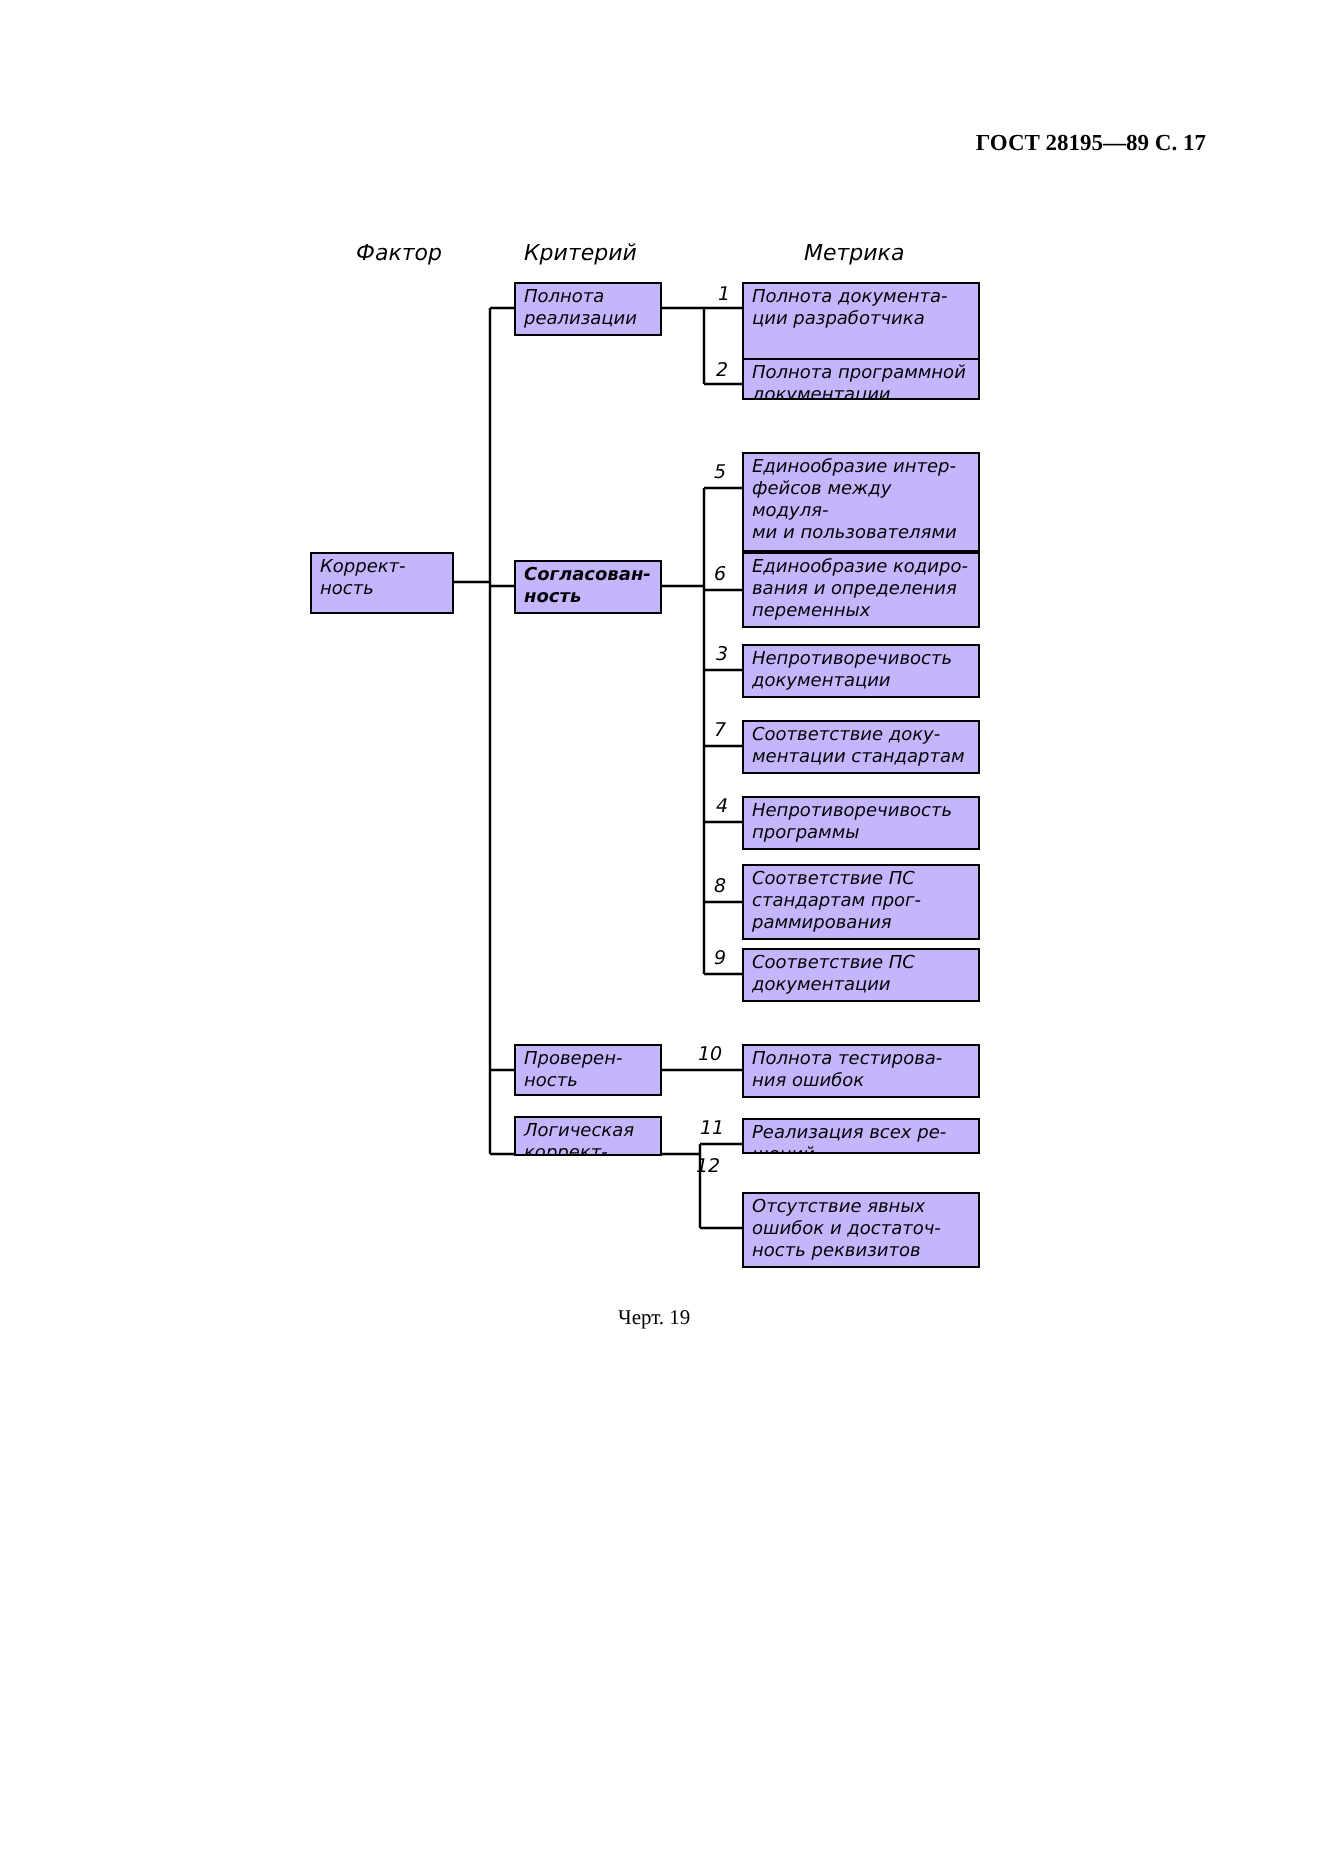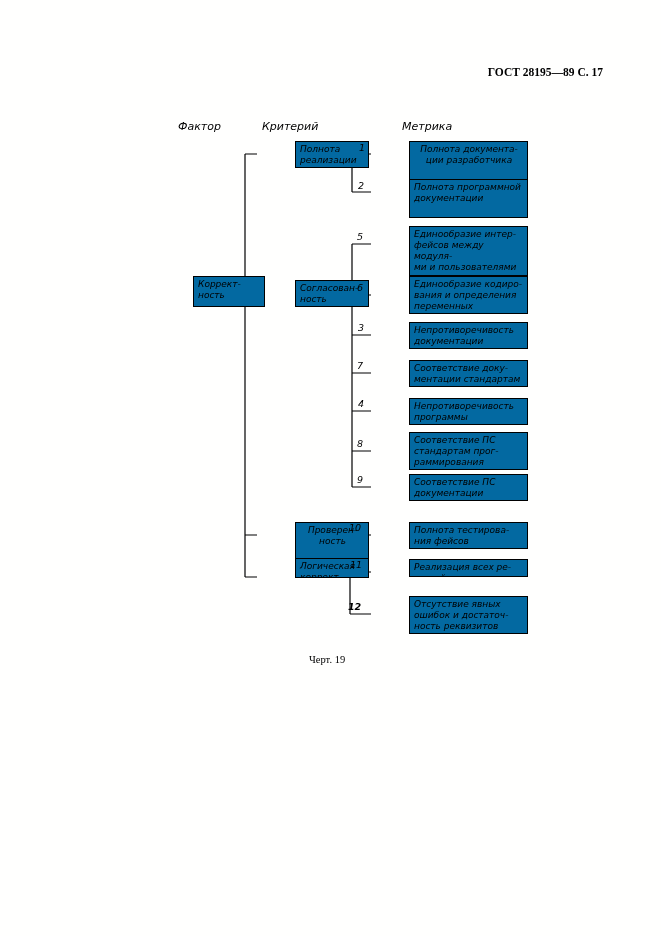--- a/index.html
+++ b/index.html
@@ -27,27 +27,26 @@
   .col-label {
     position:absolute;
     font:italic 11px "DejaVu Sans", sans-serif;
     white-space:nowrap;
   }
   .lines-svg { position:absolute; left:0; top:0; pointer-events:none; }
   .box {
     position:absolute;
     box-sizing:border-box;
     border:1.5px solid #000;
-    background:#0369a1;
+    background:#c4b5fd;
     font:italic 9px "DejaVu Sans", sans-serif;
     line-height:11px;
     padding:2px 3px 14px 4px;
     white-space:pre-line;
     overflow:hidden;
-    margin-left:38px;
   }
   .crit   { left:257px; width:74px; }
   .metric { left:371px; width:119px; }
   .num {
     position:absolute;
     font:italic 9.5px "DejaVu Sans", sans-serif;
     white-space:nowrap;
   }
   .caption {
     position:absolute; left:309px; top:654px;
@@ -80,64 +79,64 @@
       <path d="M331 535 H371" stroke="#000" stroke-width="1.2" fill="none"></path>
 
       <path d="M331 577 H350 M350 572 V614 M350 572 H371 M350 614 H371" stroke="#000" stroke-width="1.2" fill="none"></path>
     </svg>
 
     <div class="box" style="left:155px; top:276px; width:72px; height:31px;">Коррект-
 ность</div>
 
     <div class="box crit" style="top:141px; height:27px;">Полнота
 реализации</div>
-    <div class="box crit" style="top:280px; height:27px;">Согласован-
+    <div class="box crit" style="top:280px; height:27px;font-weight:bold;">Согласован-
 ность</div>
-    <div class="box crit" style="top:522px; height:43px;text-align:center;">Проверен-
+    <div class="box crit" style="top:522px; height:26px;">Проверен-
 ность</div>
     <div class="box crit" style="top:558px; height:20px;">Логическая
 коррект-
 ность</div>
 
     <span class="num" style="left:359px; top:142px;">1</span>
     <span class="num" style="left:358px; top:180px;">2</span>
     <span class="num" style="left:357px; top:231px;">5</span>
     <span class="num" style="left:357px; top:282px;">6</span>
     <span class="num" style="left:358px; top:322px;">3</span>
     <span class="num" style="left:357px; top:360px;">7</span>
     <span class="num" style="left:358px; top:398px;">4</span>
     <span class="num" style="left:357px; top:438px;">8</span>
     <span class="num" style="left:357px; top:474px;">9</span>
     <span class="num" style="left:349px; top:522px;">10</span>
     <span class="num" style="left:350px; top:559px;text-align:right;">11</span>
-    <span class="num" style="left:348px; top:601px;font-weight:bold;">12</span>
+    <span class="num" style="left:348px; top:578px;">12</span>
 
-    <div class="box metric" style="top:141px; height:40px;text-align:center;">Полнота документа-
+    <div class="box metric" style="top:141px; height:40px;">Полнота документа-
 ции разработчика</div>
-    <div class="box metric" style="top:179px; height:39px;">Полнота программной
+    <div class="box metric" style="top:179px; height:21px;">Полнота программной
 документации</div>
     <div class="box metric" style="top:226px; height:50px;">Единообразие интер-
 фейсов между модуля-
 ми и пользователями</div>
     <div class="box metric" style="top:276px; height:38px;">Единообразие кодиро-
 вания и определения
 переменных</div>
     <div class="box metric" style="top:322px; height:27px;">Непротиворечивость
 документации</div>
     <div class="box metric" style="top:360px; height:27px;">Соответствие доку-
 ментации стандартам</div>
     <div class="box metric" style="top:398px; height:27px;">Непротиворечивость
 программы</div>
     <div class="box metric" style="top:432px; height:38px;">Соответствие ПС
 стандартам прог-
 раммирования</div>
     <div class="box metric" style="top:474px; height:27px;">Соответствие ПС
 документации</div>
     <div class="box metric" style="top:522px; height:27px;">Полнота тестирова-
-ния фейсов</div>
+ния ошибок</div>
     <div class="box metric" style="top:559px; height:14px;">Реализация всех ре-
 шений</div>
     <div class="box metric" style="top:596px; height:38px;">Отсутствие явных
 ошибок и достаточ-
 ность реквизитов</div>
 
   </div>
 
   <div class="caption">Черт. 19</div>
 

